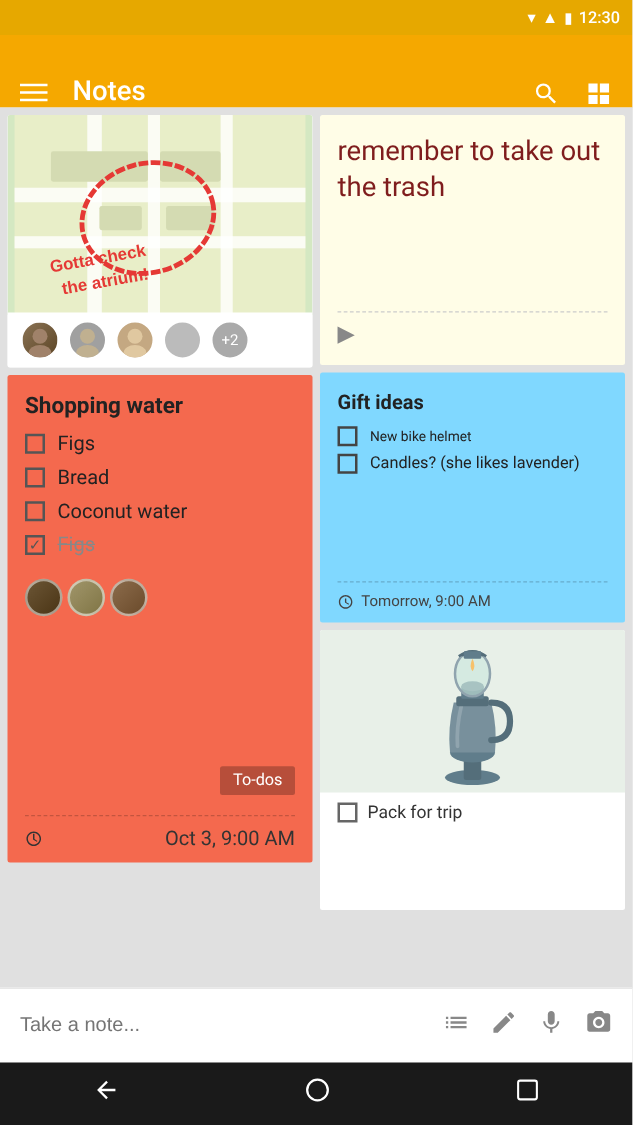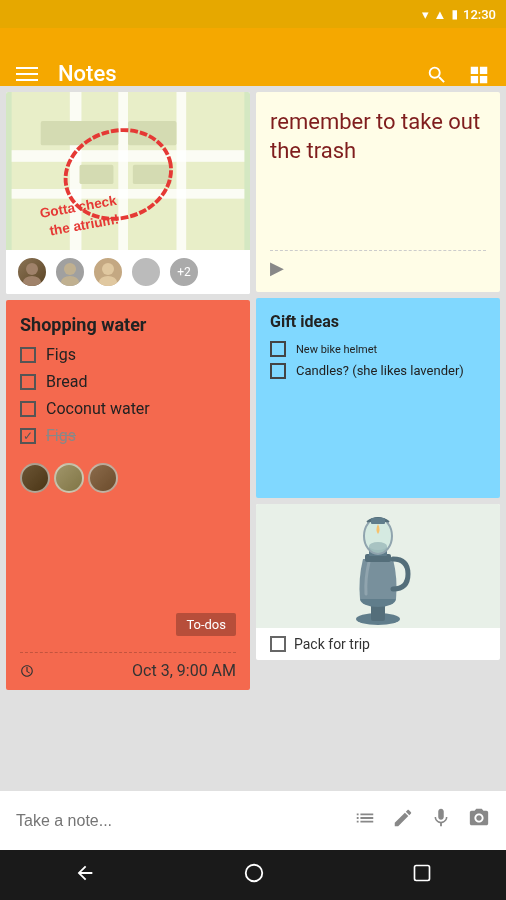--- a/index.html
+++ b/index.html
@@ -245,21 +245,21 @@
       gap: 6px;
       color: #444;
       font-size: 12px;
       border-top: 1px dashed rgba(0,0,0,0.2);
       padding-top: 8px;
     }
 
     
     .note-white {
       background: white;
-      height: 156px;
+      height: 224px;
       display: flex;
       flex-direction: column;
     }
     .lamp-img {
       width: 100%;
       height: 130px;
       background: #e8f0e8;
       display: flex;
       align-items: center;
       justify-content: center;
@@ -522,20 +522,26 @@
       <div class="checklist-item">
         <div class="checkbox" style="border-color:#444;"></div>
         <span style="font-size:11px;">New bike helmet</span>
       </div>
       <div class="checklist-item">
         <div class="checkbox" style="border-color:#444;"></div>
         <span style="font-size:13px; line-height:1.3;">Candles? (she likes lavender)</span>
       </div>
 
       <div class="note-spacer"></div>
+      <div class="gift-footer">
+        <svg width="13" height="13" viewBox="0 0 24 24" fill="#444">
+            <path d="M11.99 2C6.47 2 2 6.48 2 12s4.47 10 9.99 10C17.52 22 22 17.52 22 12S17.52 2 11.99 2zm.01 18c-4.42 0-8-3.58-8-8s3.58-8 8-8 8 3.58 8 8-3.58 8-8 8zm.5-13H11v6l5.25 3.15.75-1.23-4-2.42V7z"></path>
+          </svg>
+        <span>Tomorrow, 9:00 AM</span>
+      </div>
     </div>
 
     <div class="note-card note-white">
       <div class="lamp-img">
 
         <svg width="90" height="125" viewBox="0 0 90 125" xmlns="http://www.w3.org/2000/svg">
 
           <ellipse cx="45" cy="115" rx="22" ry="6" fill="#607D8B"></ellipse>
           <rect x="38" y="95" width="14" height="22" fill="#546E7A" rx="2"></rect>
 

